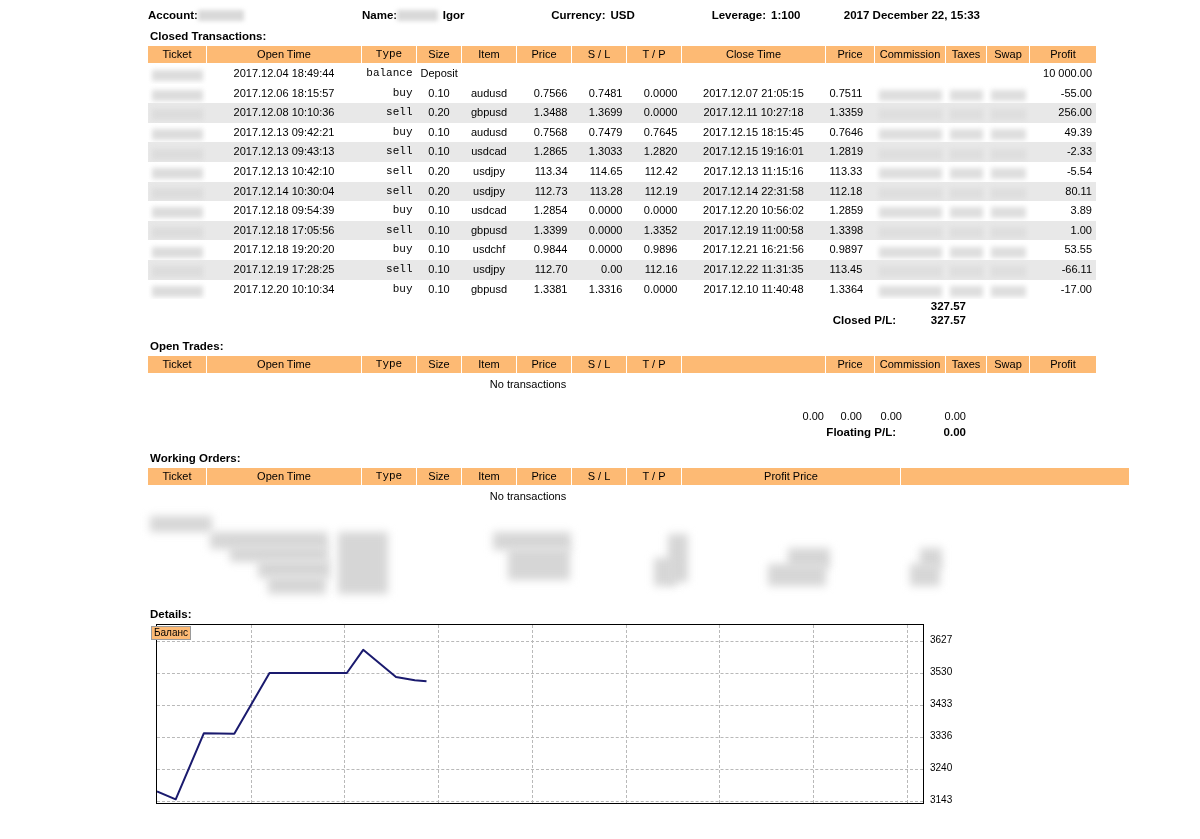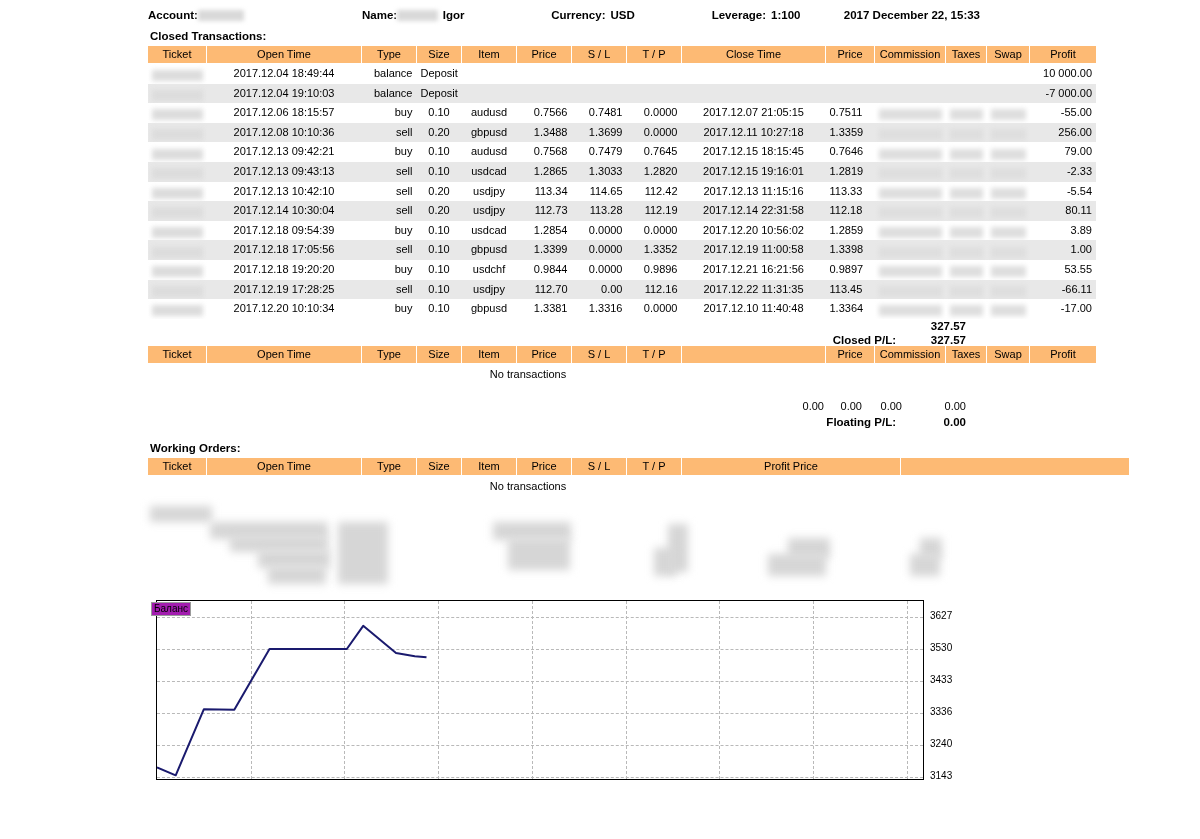--- a/index.html
+++ b/index.html
@@ -82,21 +82,21 @@
     overflow: hidden;
   }
   tr.alt td { background: #e8e8e8; }
   td.c { text-align: center; }
   td.r { text-align: right; }
   td.l { text-align: left; }
 
   
   .w-ticket   { width: 52px; }
   .w-opentime { width: 148px; }
-  .w-type     { width: 48px; }
+  .w-type     { width: 48px; font-family: Liberation Mono, monospace; }
   .w-size     { width: 38px; }
   .w-item     { width: 48px; }
   .w-price    { width: 48px; }
   .w-sl       { width: 48px; }
   .w-tp       { width: 48px; }
   .w-closetime{ width: 137px; }
   .w-price2   { width: 42px; }
   .w-comm     { width: 64px; }
   .w-taxes    { width: 34px; }
   .w-swap     { width: 36px; }
@@ -196,21 +196,21 @@
     height: 0;
     border-top: 1px dashed #b9b9b9;
     left: 0;
     right: 0;
   }
   .chart-legend {
     position: absolute;
     left: 3px;
     top: 2px;
     font-size: 10px;
-    background: #a21caf;
+    background: #fdba74;
     padding: 0 2px;
     border: 1px solid #9a9a9a;
     line-height: 12px;
     z-index: 4;
   }
   .chart-svg {
     position: absolute;
     left: 0; top: 0;
     z-index: 3;
   }
@@ -282,38 +282,20 @@
           <td class="w-price r"></td>
           <td class="w-sl r"></td>
           <td class="w-tp r"></td>
           <td class="w-closetime c"></td>
           <td class="w-price2 l"></td>
           <td class="w-comm r"></td>
           <td class="w-taxes r"></td>
           <td class="w-swap r"></td>
           <td class="w-profit r">10 000.00</td>
         </tr>
-        <tr class="alt">
-          <td class="w-ticket c ticketblur blurcell">
-            <span class="bar"></span>
-          </td>
-          <td class="w-opentime c">2017.12.04 19:10:03</td>
-          <td class="w-type r">balance</td>
-          <td class="w-size c">Deposit</td>
-          <td class="w-item c"></td>
-          <td class="w-price r"></td>
-          <td class="w-sl r"></td>
-          <td class="w-tp r"></td>
-          <td class="w-closetime c"></td>
-          <td class="w-price2 l"></td>
-          <td class="w-comm r"></td>
-          <td class="w-taxes r"></td>
-          <td class="w-swap r"></td>
-          <td class="w-profit r">-7 000.00</td>
-        </tr>
         <tr>
           <td class="w-ticket c ticketblur blurcell">
             <span class="bar"></span>
           </td>
           <td class="w-opentime c">2017.12.06 18:15:57</td>
           <td class="w-type r">buy</td>
           <td class="w-size c">0.10</td>
           <td class="w-item c">audusd</td>
           <td class="w-price r">0.7566</td>
           <td class="w-sl r">0.7481</td>
@@ -370,21 +352,21 @@
           <td class="w-price2 l">0.7646</td>
           <td class="w-comm r blurcell">
             <span class="bar"></span>
           </td>
           <td class="w-taxes r blurcell">
             <span class="bar"></span>
           </td>
           <td class="w-swap r blurcell">
             <span class="bar"></span>
           </td>
-          <td class="w-profit r">79.00</td>
+          <td class="w-profit r">49.39</td>
         </tr>
         <tr class="alt">
           <td class="w-ticket c ticketblur blurcell">
             <span class="bar"></span>
           </td>
           <td class="w-opentime c">2017.12.13 09:43:13</td>
           <td class="w-type r">sell</td>
           <td class="w-size c">0.10</td>
           <td class="w-item c">usdcad</td>
           <td class="w-price r">1.2865</td>
@@ -575,20 +557,21 @@
   </table>
 
   <div class="summary-line" style="margin-top:1px;">
     <span class="val">327.57</span>
   </div>
   <div class="summary-line" style="margin-top:2px;">
     <span class="lbl">Closed P/L:</span>
     <span class="val">327.57</span>
   </div>
 
+  <div class="section-title" style="margin-top:14px;">Open Trades:</div>
 
   <table class="stmt">
     <thead>
       <tr>
         <th class="w-ticket">Ticket</th>
         <th class="w-opentime">Open Time</th>
         <th class="w-type">Type</th>
         <th class="w-size">Size</th>
         <th class="w-item">Item</th>
         <th class="w-price">Price</th>
@@ -649,20 +632,21 @@
     <div class="blk" style="left:345px;top:18px; width:78px; height:18px;"></div>
     <div class="blk" style="left:360px;top:34px; width:62px; height:32px;"></div>
     <div class="blk" style="left:520px;top:20px; width:20px; height:48px;"></div>
     <div class="blk" style="left:506px;top:44px; width:22px; height:28px;"></div>
     <div class="blk" style="left:640px;top:34px; width:42px; height:20px;"></div>
     <div class="blk" style="left:620px;top:50px; width:58px; height:22px;"></div>
     <div class="blk" style="left:772px;top:34px; width:22px; height:20px;"></div>
     <div class="blk" style="left:762px;top:50px; width:30px; height:22px;"></div>
   </div>
 
+  <div class="section-title" style="margin-top:2px;">Details:</div>
 
   <div class="chart-wrap">
     <div class="chart-box">
       <div id="gridlines">
           <div class="grid-v" style="left: 93.7423px;"></div>
           <div class="grid-v" style="left: 187.485px;"></div>
           <div class="grid-v" style="left: 281.227px;"></div>
           <div class="grid-v" style="left: 374.969px;"></div>
           <div class="grid-v" style="left: 468.712px;"></div>
           <div class="grid-v" style="left: 562.454px;"></div>

